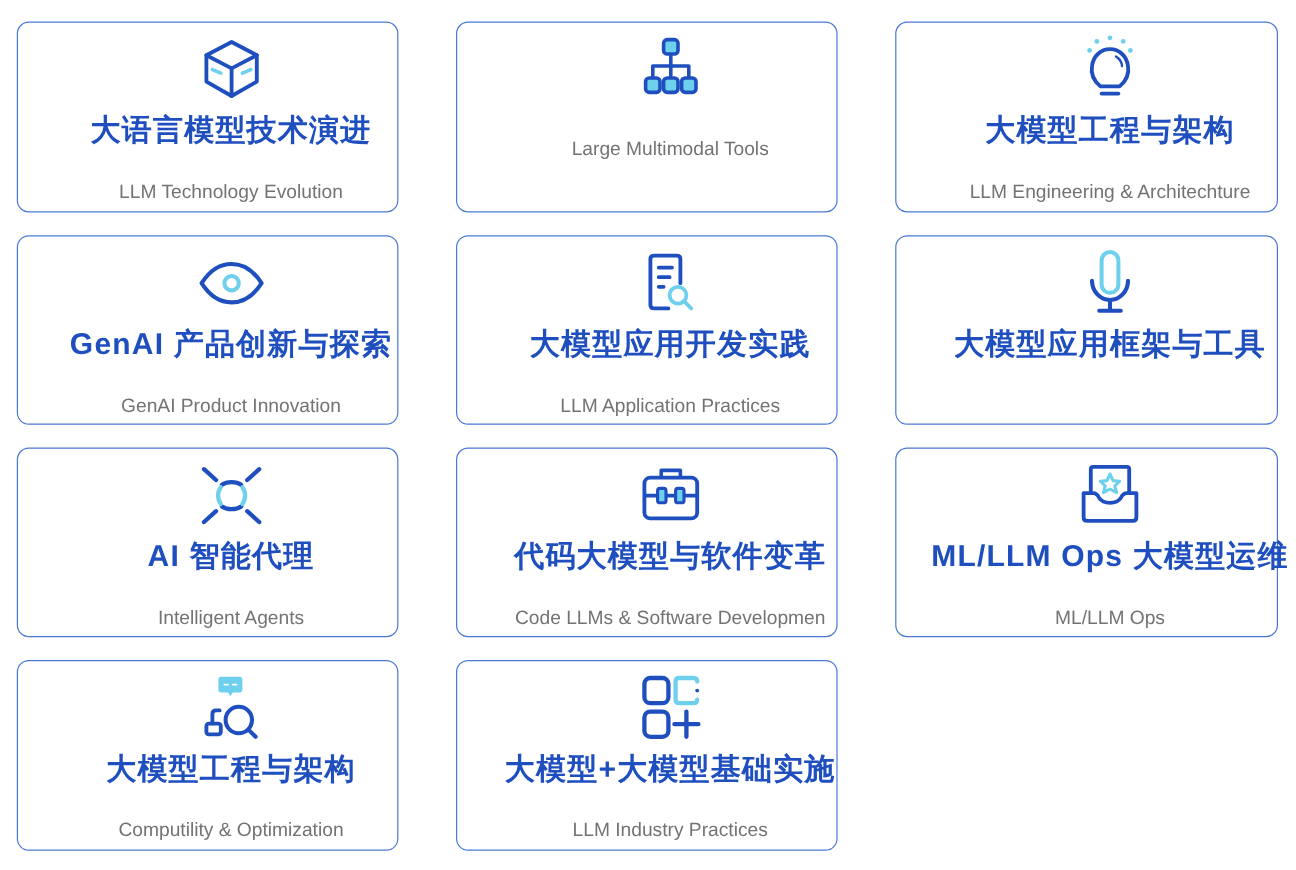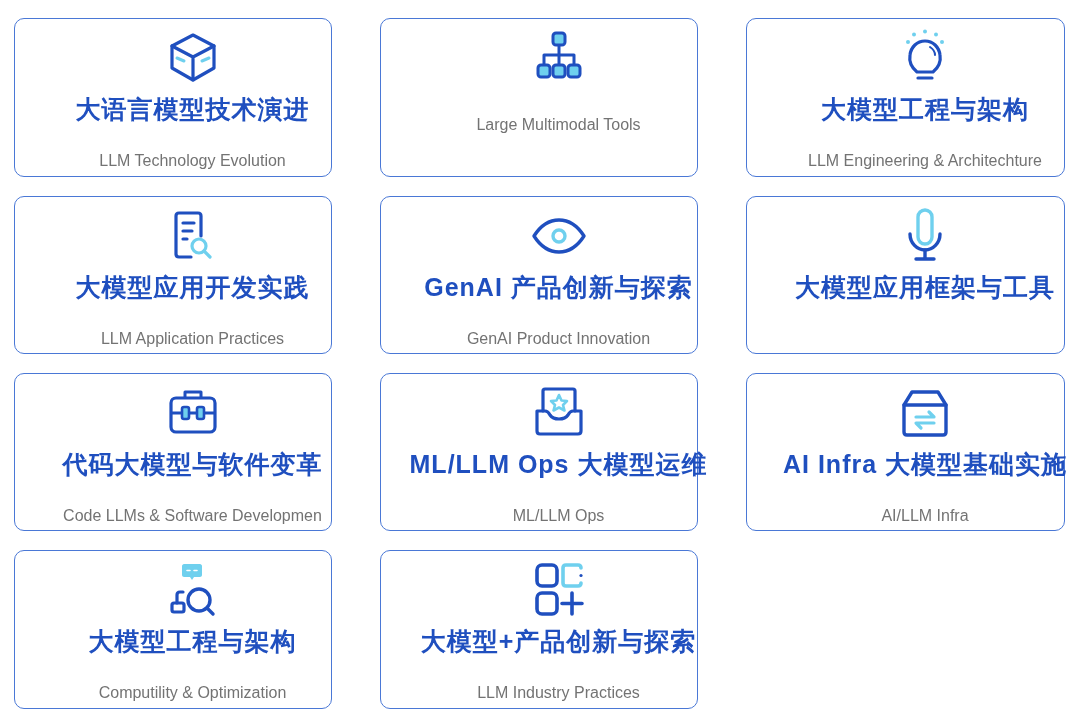--- a/index.html
+++ b/index.html
@@ -53,53 +53,66 @@
         <path d="M35 19 C38 21 40 24 40 27" stroke="#1f4fbf" stroke-width="2"></path>
         <path d="M23 50 H37" stroke="#1f4fbf" stroke-width="3.2"></path>
       </svg>
     </div>
     <div class="title">大模型工程与架构</div>
     <div class="subtitle">LLM Engineering &amp; Architechture</div>
   </div>
 
   <div class="card">
     <div class="icon">
+      <svg viewBox="0 0 60 60" fill="none" stroke-linejoin="round">
+        <path d="M5 30 C12 19 21 14 30 14 C39 14 48 19 55 30 C48 41 39 46 30 46 C21 46 12 41 5 30 Z" stroke="#1f4fbf" stroke-width="3.4"></path>
+        <circle cx="30" cy="30" r="6" stroke="#6fd0ee" stroke-width="3.4"></circle>
+      </svg>
+    </div>
+    <div class="title">GenAI 产品创新与探索</div>
+    <div class="subtitle">GenAI Product Innovation</div>
+  </div>
+
+  <div class="card">
+    <div class="icon">
       <svg viewBox="0 0 60 60" fill="none" stroke-linecap="round" stroke-linejoin="round">
         <path d="M38 30 V10 C38 8 37 7 35 7 H16 C14 7 13 8 13 10 V48 C13 50 14 51 16 51 H28" stroke="#1f4fbf" stroke-width="3.2"></path>
         <path d="M20 17 H31 M20 25 H29 M20 33 H24" stroke="#1f4fbf" stroke-width="3.2"></path>
         <circle cx="36" cy="40" r="7" stroke="#6fd0ee" stroke-width="3.2"></circle>
         <path d="M41 45 L47 51" stroke="#6fd0ee" stroke-width="3.2"></path>
       </svg>
     </div>
     <div class="title">大模型应用开发实践</div>
     <div class="subtitle">LLM Application Practices</div>
   </div>
 
   <div class="card">
     <div class="icon">
-      <svg viewBox="0 0 60 60" fill="none" stroke-linejoin="round">
-        <path d="M5 30 C12 19 21 14 30 14 C39 14 48 19 55 30 C48 41 39 46 30 46 C21 46 12 41 5 30 Z" stroke="#1f4fbf" stroke-width="3.4"></path>
-        <circle cx="30" cy="30" r="6" stroke="#6fd0ee" stroke-width="3.4"></circle>
-      </svg>
-    </div>
-    <div class="title">GenAI 产品创新与探索</div>
-    <div class="subtitle">GenAI Product Innovation</div>
-  </div>
-
-  <div class="card">
-    <div class="icon">
       <svg viewBox="0 0 60 60" fill="none" stroke-linecap="round">
         <rect x="23" y="4" width="14" height="34" rx="7" stroke="#6fd0ee" stroke-width="3.4"></rect>
         <path d="M15 28 C15 37 22 44 30 44 C38 44 45 37 45 28" stroke="#1f4fbf" stroke-width="3.4"></path>
         <path d="M30 44 V53 M21 53 H39" stroke="#1f4fbf" stroke-width="3.4"></path>
       </svg>
     </div>
     <div class="title">大模型应用框架与工具</div>
   </div>
 
+  <div class="card">
+    <div class="icon">
+      <svg viewBox="0 0 60 60" fill="none" stroke-linecap="round">
+        <path d="M7 8 L17 17 M53 8 L43 17 M7 52 L17 43 M53 52 L43 43" stroke="#1f4fbf" stroke-width="3.6"></path>
+        <path d="M22 21 C26 18 34 18 38 21" stroke="#1f4fbf" stroke-width="3.6"></path>
+        <path d="M22 39 C26 42 34 42 38 39" stroke="#1f4fbf" stroke-width="3.6"></path>
+        <path d="M21 23 C18 27 18 33 21 37" stroke="#6fd0ee" stroke-width="3.6"></path>
+        <path d="M39 23 C42 27 42 33 39 37" stroke="#6fd0ee" stroke-width="3.6"></path>
+      </svg>
+    </div>
+    <div class="title">AI 智能代理</div>
+    <div class="subtitle">Intelligent Agents</div>
+  </div>
 
   <div class="card">
     <div class="icon">
       <svg viewBox="0 0 60 60" fill="none" stroke-linejoin="round">
         <path d="M22 15 V9 H38 V15" stroke="#1f4fbf" stroke-width="3"></path>
         <rect x="8" y="15" width="44" height="34" rx="5" stroke="#1f4fbf" stroke-width="3.2"></rect>
         <path d="M8 30 H52" stroke="#1f4fbf" stroke-width="3"></path>
         <rect x="19" y="24" width="7" height="12" rx="2" fill="#6fd0ee" stroke="#1f4fbf" stroke-width="2.6"></rect>
         <rect x="34" y="24" width="7" height="12" rx="2" fill="#6fd0ee" stroke="#1f4fbf" stroke-width="2.6"></rect>
       </svg>
@@ -113,31 +126,20 @@
       <svg viewBox="0 0 60 60" fill="none" stroke-linejoin="round" stroke-linecap="round">
         <path d="M14 28 V8 C14 6.5 15 6 16 6 H44 C45 6 46 6.5 46 8 V28" stroke="#1f4fbf" stroke-width="3.2"></path>
         <path d="M30 12 L32.5 17.5 L38 18 L34 22 L35.5 27.5 L30 24.5 L24.5 27.5 L26 22 L22 18 L27.5 17.5 Z" stroke="#6fd0ee" stroke-width="2.6"></path>
         <path d="M8 28 V48 C8 50 9 51 11 51 H49 C51 51 52 50 52 48 V28 H44 C41 28 40 30 39 32 C37 35 34 36 30 36 C26 36 23 35 21 32 C20 30 19 28 16 28 Z" stroke="#1f4fbf" stroke-width="3.2"></path>
       </svg>
     </div>
     <div class="title">ML/LLM Ops 大模型运维</div>
     <div class="subtitle">ML/LLM Ops</div>
   </div>
 
-  <div class="card">
-    <div class="icon">
-      <svg viewBox="0 0 60 60" fill="none" stroke-linejoin="round" stroke-linecap="round">
-        <path d="M9 22 L17 9 H43 L51 22 V49 C51 51 50 52 48 52 H12 C10 52 9 51 9 49 Z" stroke="#1f4fbf" stroke-width="3.4"></path>
-        <path d="M9 22 H51" stroke="#1f4fbf" stroke-width="3.4"></path>
-        <path d="M21 34 H39 L34 29 M39 40 H21 L26 45" stroke="#6fd0ee" stroke-width="3.2"></path>
-      </svg>
-    </div>
-    <div class="title">AI Infra 大模型基础实施</div>
-    <div class="subtitle">AI/LLM Infra</div>
-  </div>
 
   <div class="card">
     <div class="icon">
       <svg viewBox="0 0 60 60" fill="none" stroke-linejoin="round" stroke-linecap="round">
         <path d="M21 4 H37 C38 4 39 5 39 6 V15 C39 16 38 17 37 17 H31 L29 20 L27 17 H21 C20 17 19 16 19 15 V6 C19 5 20 4 21 4 Z" fill="#6fd0ee"></path>
         <path d="M24 10.5 H27 M31 10.5 H34" stroke="#ffffff" stroke-width="1.6"></path>
         <path d="M14 43 V35 C14 33 15 32 17 32 H20" stroke="#1f4fbf" stroke-width="3.2"></path>
         <rect x="9" y="43" width="12" height="9" rx="2" stroke="#1f4fbf" stroke-width="3.2"></rect>
         <circle cx="36" cy="40" r="11" stroke="#1f4fbf" stroke-width="3.4"></circle>
         <path d="M44 48 L50 54" stroke="#1f4fbf" stroke-width="3.4"></path>
@@ -150,17 +152,17 @@
   <div class="card">
     <div class="icon">
       <svg viewBox="0 0 60 60" fill="none" stroke-linejoin="round" stroke-linecap="round">
         <rect x="8" y="5" width="20" height="21" rx="5" stroke="#1f4fbf" stroke-width="3.6"></rect>
         <rect x="8" y="33" width="20" height="21" rx="5" stroke="#1f4fbf" stroke-width="3.6"></rect>
         <path d="M52 8 C52 6 51 5 49 5 H37 C35 5 34 6 34 8 V23 C34 25 35 26 37 26 H49 C51 26 52 25 52 23" stroke="#6fd0ee" stroke-width="3.6"></path>
         <circle cx="52" cy="15.5" r="1.6" fill="#1f4fbf"></circle>
         <path d="M43 33 V54 M33 43.5 H53" stroke="#1f4fbf" stroke-width="3.6"></path>
       </svg>
     </div>
-    <div class="title">大模型+产品创新与探索</div>
+    <div class="title">大模型+大模型基础实施</div>
     <div class="subtitle">LLM Industry Practices</div>
   </div>
 
 </div>
 
 </body></html>

